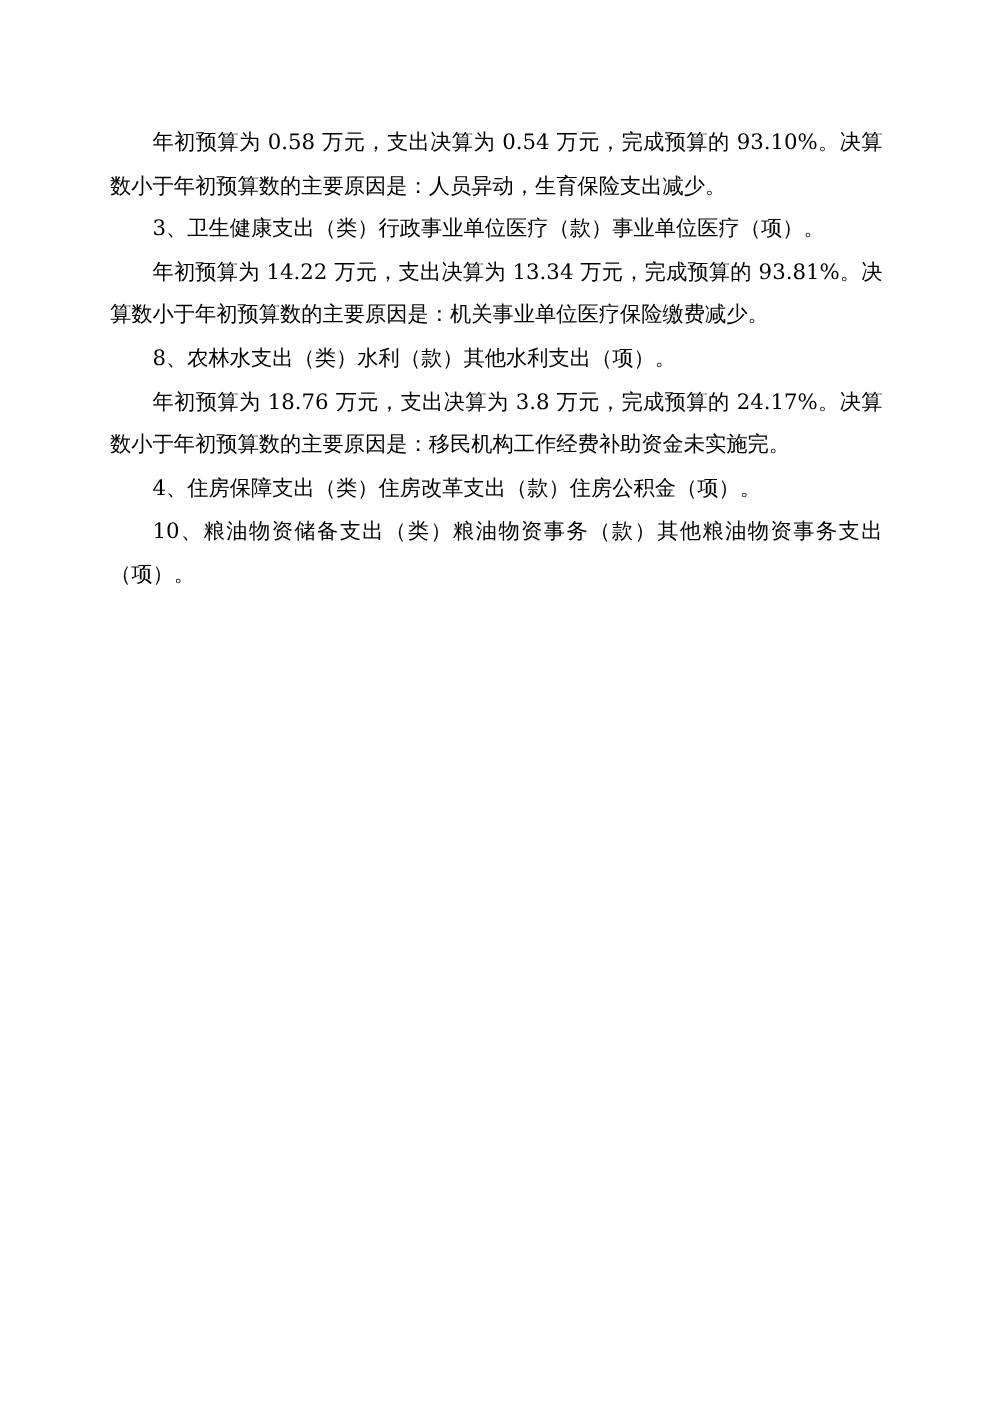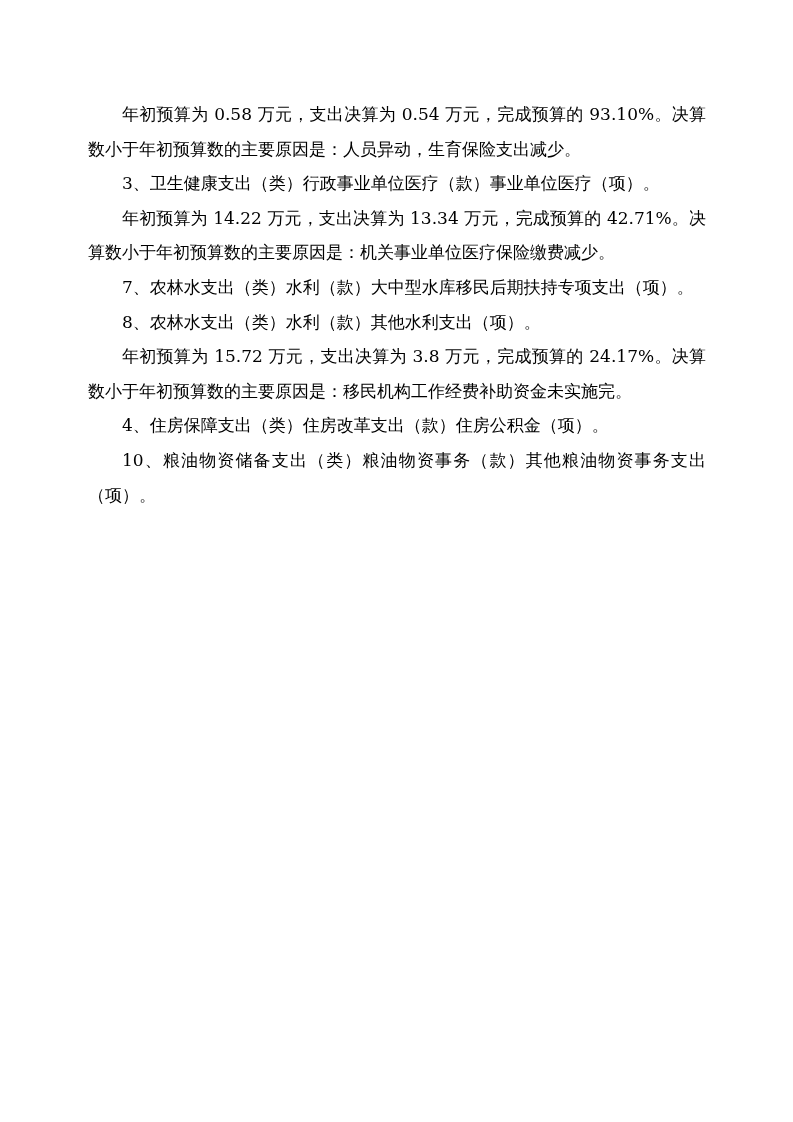--- a/index.html
+++ b/index.html
@@ -27,19 +27,18 @@
     text-align: justify;
     word-break: break-word;
   }
 </style>
 </head>
 <body>
 
 <div class="page">
   <p>年初预算为 0.58 万元，支出决算为 0.54 万元，完成预算的 93.10%。决算数小于年初预算数的主要原因是：人员异动，生育保险支出减少。</p>
   <p>3、卫生健康支出（类）行政事业单位医疗（款）事业单位医疗（项）。</p>
-  <p>年初预算为 14.22 万元，支出决算为 13.34 万元，完成预算的 42.71%。决算数小于年初预算数的主要原因是：机关事业单位医疗保险缴费减少。</p>
-  <p>7、农林水支出（类）水利（款）大中型水库移民后期扶持专项支出（项）。</p>
+  <p>年初预算为 14.22 万元，支出决算为 13.34 万元，完成预算的 93.81%。决算数小于年初预算数的主要原因是：机关事业单位医疗保险缴费减少。</p>
   <p>8、农林水支出（类）水利（款）其他水利支出（项）。</p>
-  <p>年初预算为 15.72 万元，支出决算为 3.8 万元，完成预算的 24.17%。决算数小于年初预算数的主要原因是：移民机构工作经费补助资金未实施完。</p>
+  <p>年初预算为 18.76 万元，支出决算为 3.8 万元，完成预算的 24.17%。决算数小于年初预算数的主要原因是：移民机构工作经费补助资金未实施完。</p>
   <p>4、住房保障支出（类）住房改革支出（款）住房公积金（项）。</p>
   <p>10、粮油物资储备支出（类）粮油物资事务（款）其他粮油物资事务支出（项）。</p>
 </div>
 
 </body></html>

